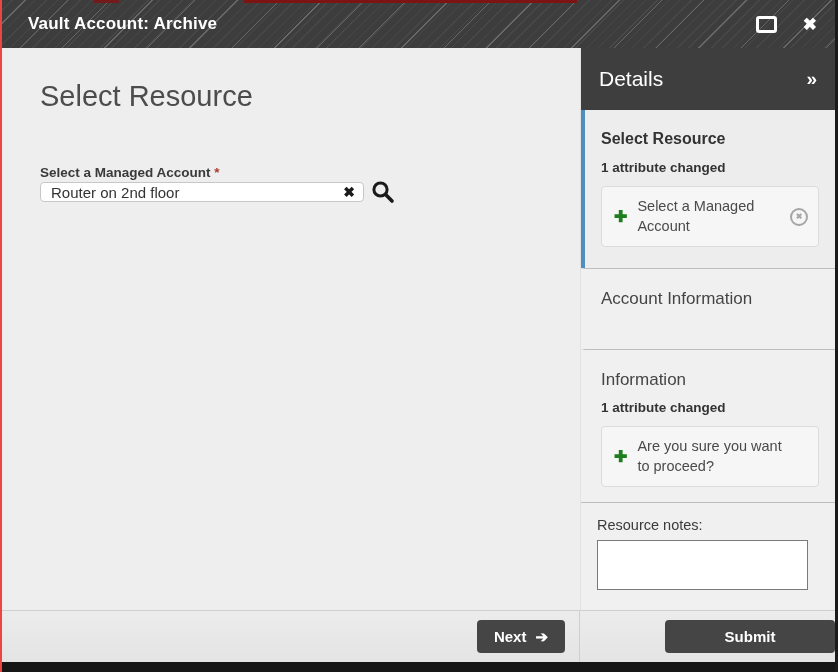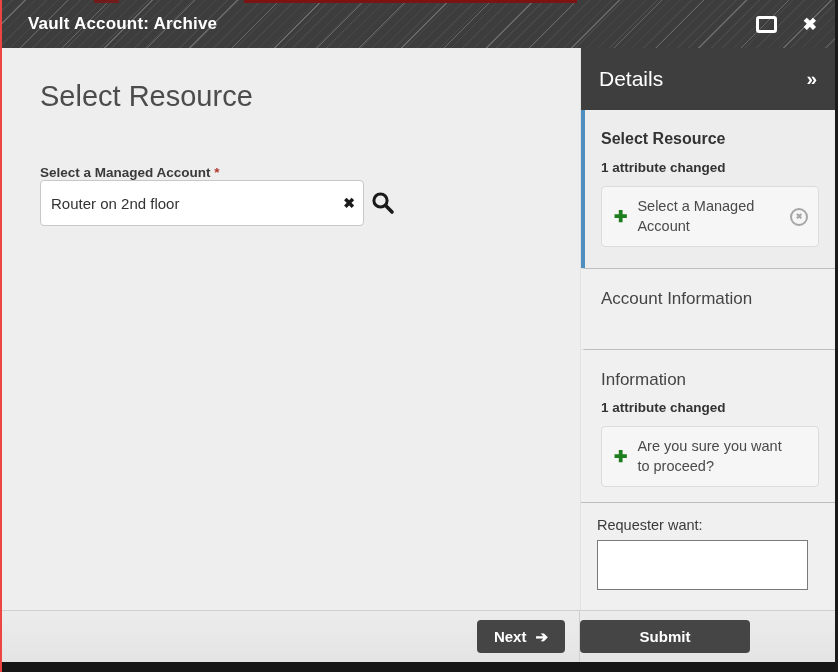--- a/index.html
+++ b/index.html
@@ -36,21 +36,21 @@
 
   
   .body{ flex:1 1 auto; display:flex; min-height:0;}
   .main{ width:578px; flex:0 0 578px; padding:32px 0 0 38px;}
   .page-title{ font-size:29px; font-weight:400; color:#4c4c4c; margin-bottom:52px;}
   .field-label{ font-size:13.5px; font-weight:bold; color:#3a3a3a; display:block; }
   .req{ color:var(--required-red); font-weight:bold;}
   .input-row{ display:flex; align-items:center; gap:7px;}
   .input-wrap{ position:relative; width:324px;}
   .input-wrap input{
-    width:100%; height:46px; border:1px solid #c7c7c7; border-radius:4px;
+    width:100%; height:20px; border:1px solid #c7c7c7; border-radius:4px;
     padding:0 30px 0 10px; font-size:15px; color:#333;
     font-family:"Liberation Sans", sans-serif; background:#fff;
   }
   .clear-x{
     position:absolute; right:9px; top:50%; transform:translateY(-50%);
     font-size:14px; font-weight:bold; color:#1a1a1a; cursor:pointer; line-height:1;
   }
   .search-btn{ background:none; border:none; cursor:pointer; display:flex; align-items:center;}
 
   
@@ -84,21 +84,21 @@
   .notes{ flex:1 1 auto; border-top:1px solid #bdbdbd; padding:14px 16px;}
   .notes-label{ display:block; font-size:14.5px; color:#3a3a3a; margin-bottom:7px;}
   .notes textarea{
     width:211px; height:50px; border:1px solid #7a7a7a; background:#fff; resize:none;
     font-family:"Liberation Sans", sans-serif; font-size:13px; padding:4px 6px;
   }
 
   
   .footer{ flex:0 0 52px; display:flex; border-top:1px solid #cfcfcf; background:linear-gradient(#ececec,#e4e4e4);}
   .footer-main{ width:578px; flex:0 0 578px; border-right:1px solid #cfcfcf; display:flex; align-items:center; justify-content:flex-end; padding-right:14px;}
-  .footer-panel{ flex:1 1 auto; display:flex; align-items:center; justify-content:flex-start;}
+  .footer-panel{ flex:1 1 auto; display:flex; align-items:center; justify-content:flex-end;}
   .btn{
     background:var(--button-bg); color:#fff; border:none; border-radius:4px;
     font-family:"Liberation Sans", sans-serif; font-size:15px; font-weight:bold;
     height:33px; cursor:pointer; display:flex; align-items:center; justify-content:center; gap:9px;
   }
   .btn-next{ padding:16px 17px;justify-content:space-between;}
   .btn-submit{ width:170px;}
   .arrow{ font-size:15px; line-height:1;}
 
   .bottom-bar{ flex:0 0 10px; background:#161616;}
@@ -171,21 +171,21 @@
       <section class="sec s3">
         <h3 class="sec-title">Information</h3>
         <div class="sec-status">1 attribute changed</div>
         <div class="attr-card">
           <span class="plus">✚</span>
           <span class="attr-text">Are you sure you want to proceed?</span>
         </div>
       </section>
 
       <div class="notes">
-        <label class="notes-label">Requester want:</label>
+        <label class="notes-label">Resource notes:</label>
         <textarea value="" style=""></textarea>
       </div>
     </aside>
   </div>
 
   <div class="footer">
     <div class="footer-main">
       <button class="btn btn-next">
         <span>Next</span>
         <span class="arrow">➔</span>

